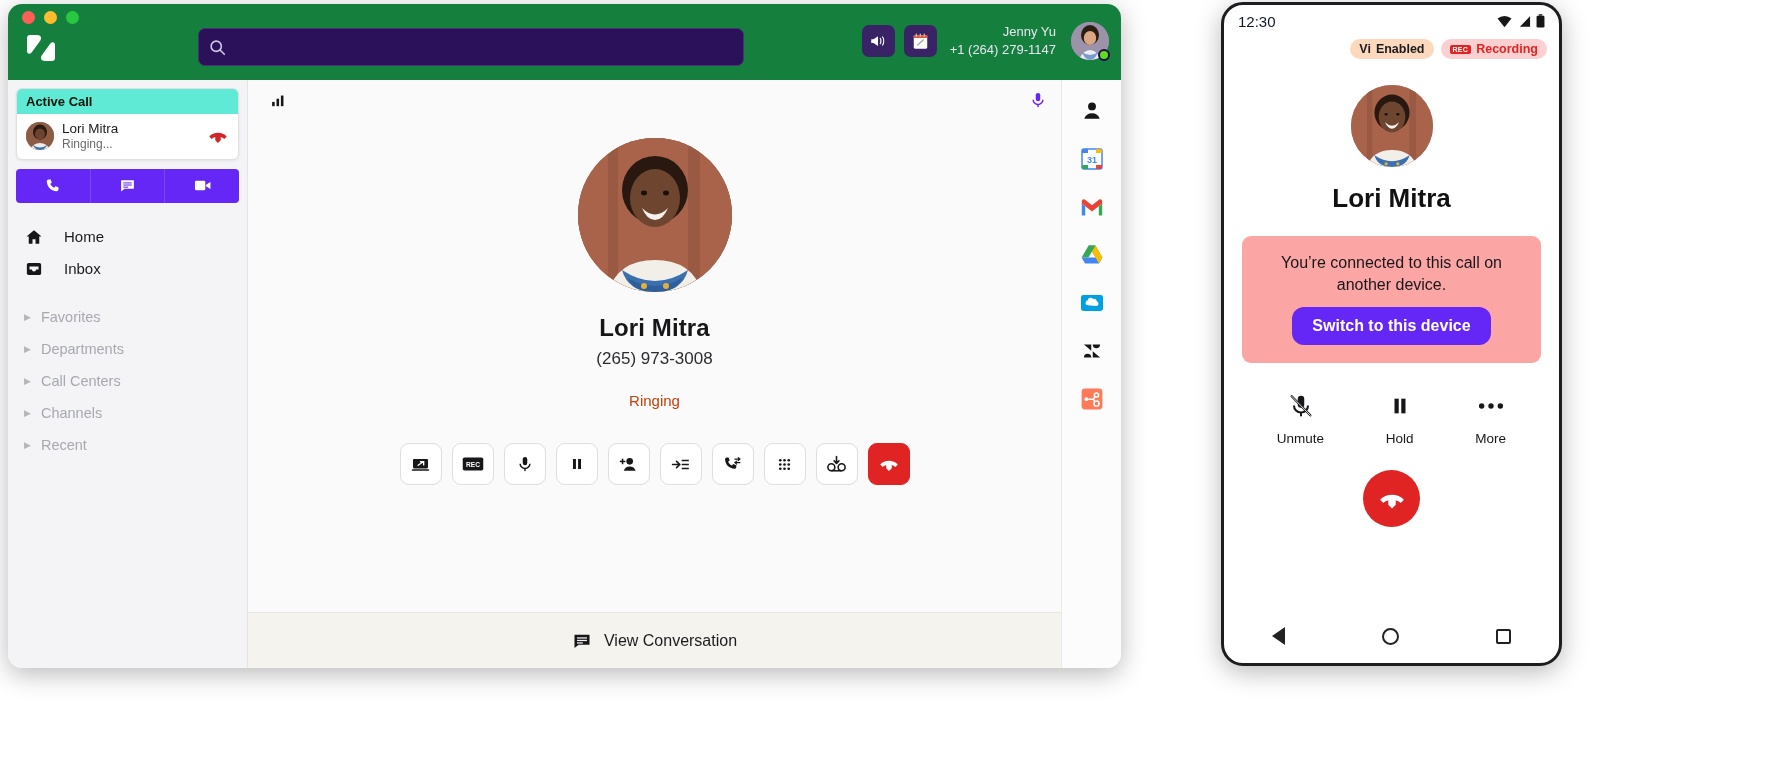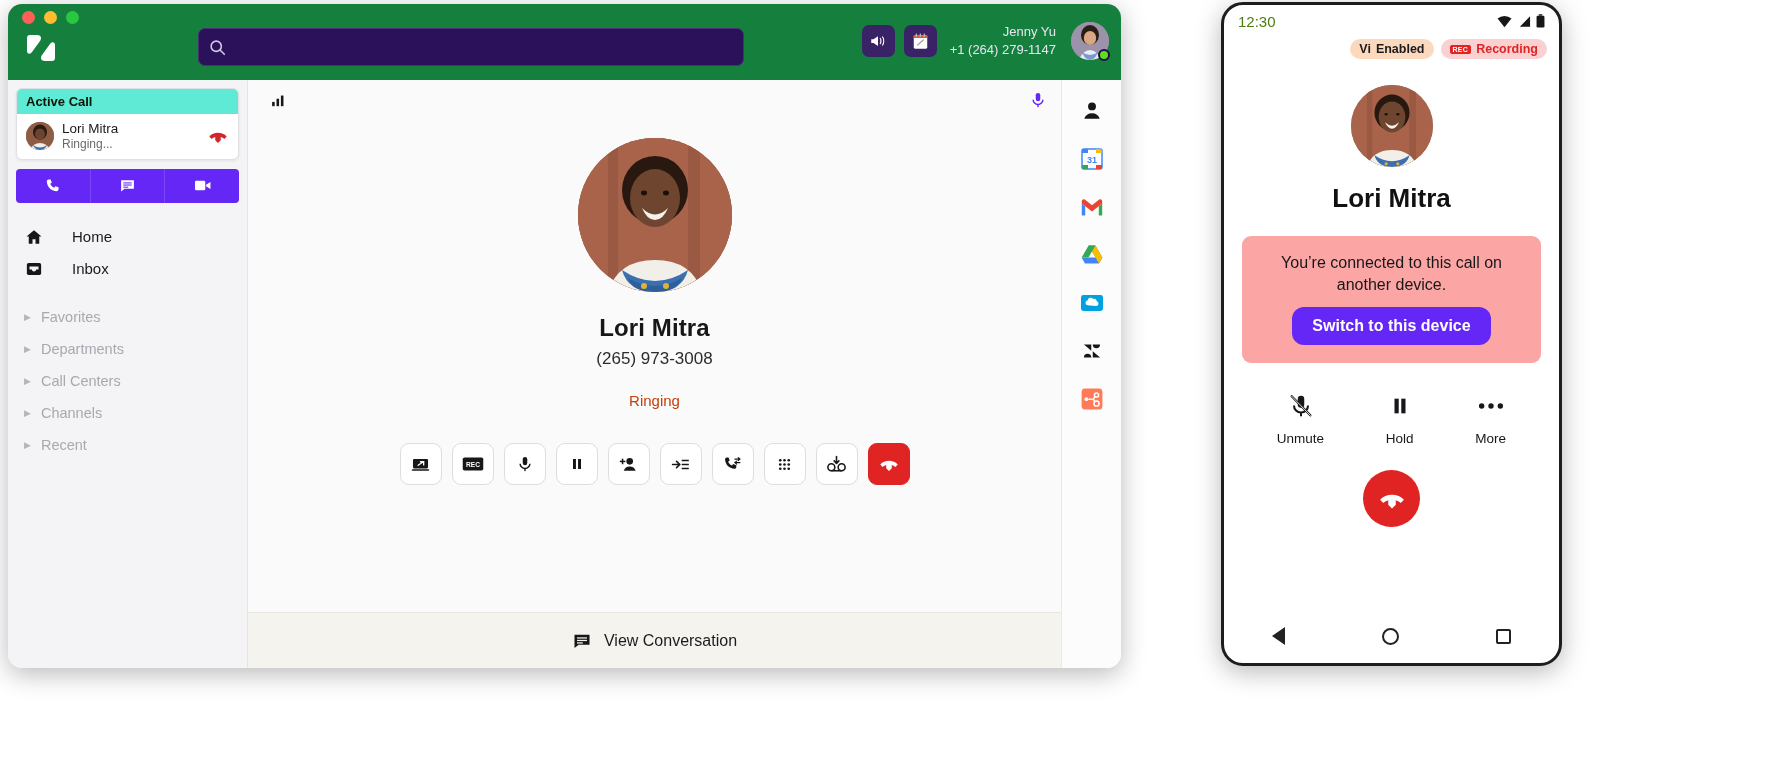--- a/index.html
+++ b/index.html
@@ -71,21 +71,21 @@
   .ac-end { width:22px; height:22px; display:flex; align-items:center; justify-content:center; }
 
   .quick-actions { display:flex; margin-top:9px; border-radius:4px; overflow:hidden; }
   .qa {
     flex:1; height:34px; background:#6427f5; display:flex; align-items:center;
     justify-content:center; border-right:1px solid #7a46f7;
   }
   .qa:last-child { border-right:0; }
 
   .nav { margin-top:18px; }
-  .nav-item { display:flex; align-items:center; gap:28px; padding:7px 8px; font-size:15px; color:#1b1b1f; }
+  .nav-item { display:flex; align-items:center; gap:20px; padding:7px 8px; font-size:15px; color:#1b1b1f; }
   .nav-ico { width:20px; display:flex; justify-content:center; }
   .group-list { margin-top:16px; }
   .group { display:flex; align-items:center; gap:10px; padding:8px; font-size:14.5px; color:#a8a8b0; }
   .caret { font-size:9px; color:#b4b4bb; }
 
   
   .main { flex:1; background:#fafafa; position:relative; display:flex; flex-direction:column; }
   .main-top { height:34px; display:flex; align-items:center; justify-content:space-between; padding:6px 14px 0 22px; }
   .call-center { flex:1; display:flex; flex-direction:column; align-items:center; justify-content:flex-start; padding-top:24px; }
   .big-av { width:154px; height:154px; border-radius:50%; overflow:hidden; background:#a48070; }
@@ -108,21 +108,21 @@
           display:flex; flex-direction:column; align-items:center; gap:22px; }
   .rail-ico { width:26px; height:26px; display:flex; align-items:center; justify-content:center; }
 
   
   .phone {
     position:absolute; left:1221px; top:2px; width:341px; height:664px;
     background:#fff; border-radius:22px; border:3px solid #1d1d20;
     overflow:hidden; box-shadow:0 6px 26px rgba(0,0,0,.28);
   }
   .ph-status { height:32px; display:flex; align-items:center; justify-content:space-between; padding:0 14px; }
-  .ph-time { font-size:15px; color:#4d7c0f;text-align:right; }
+  .ph-time { font-size:15px; color:#0f172a;text-align:right; }
   .ph-sysicons { display:flex; align-items:center; gap:5px; }
   .ph-badges { display:flex; justify-content:flex-end; gap:7px; padding:2px 12px 0 0; }
   .badge { display:flex; align-items:center; gap:5px; border-radius:11px; padding:3px 9px; font-size:12.5px; font-weight:bold;text-align:right; }
   .badge.vi { background:#fcd9bd; color:#1b1b1f; }
   .badge.rec { background:#fbd0d0; color:#e02424; }
   .rec-chip { background:#e02424; color:#fff; font-size:7px; border-radius:2px; padding:1px 3px; letter-spacing:.3px; }
   .vi-mark { font-weight:bold; }
   .ph-av { width:82px; height:82px; border-radius:50%; overflow:hidden; margin:26px auto 0; background:#a48070; }
   .ph-name { text-align:center; font-size:26px; font-weight:bold; color:#111; margin-top:16px; }
   .notice {

